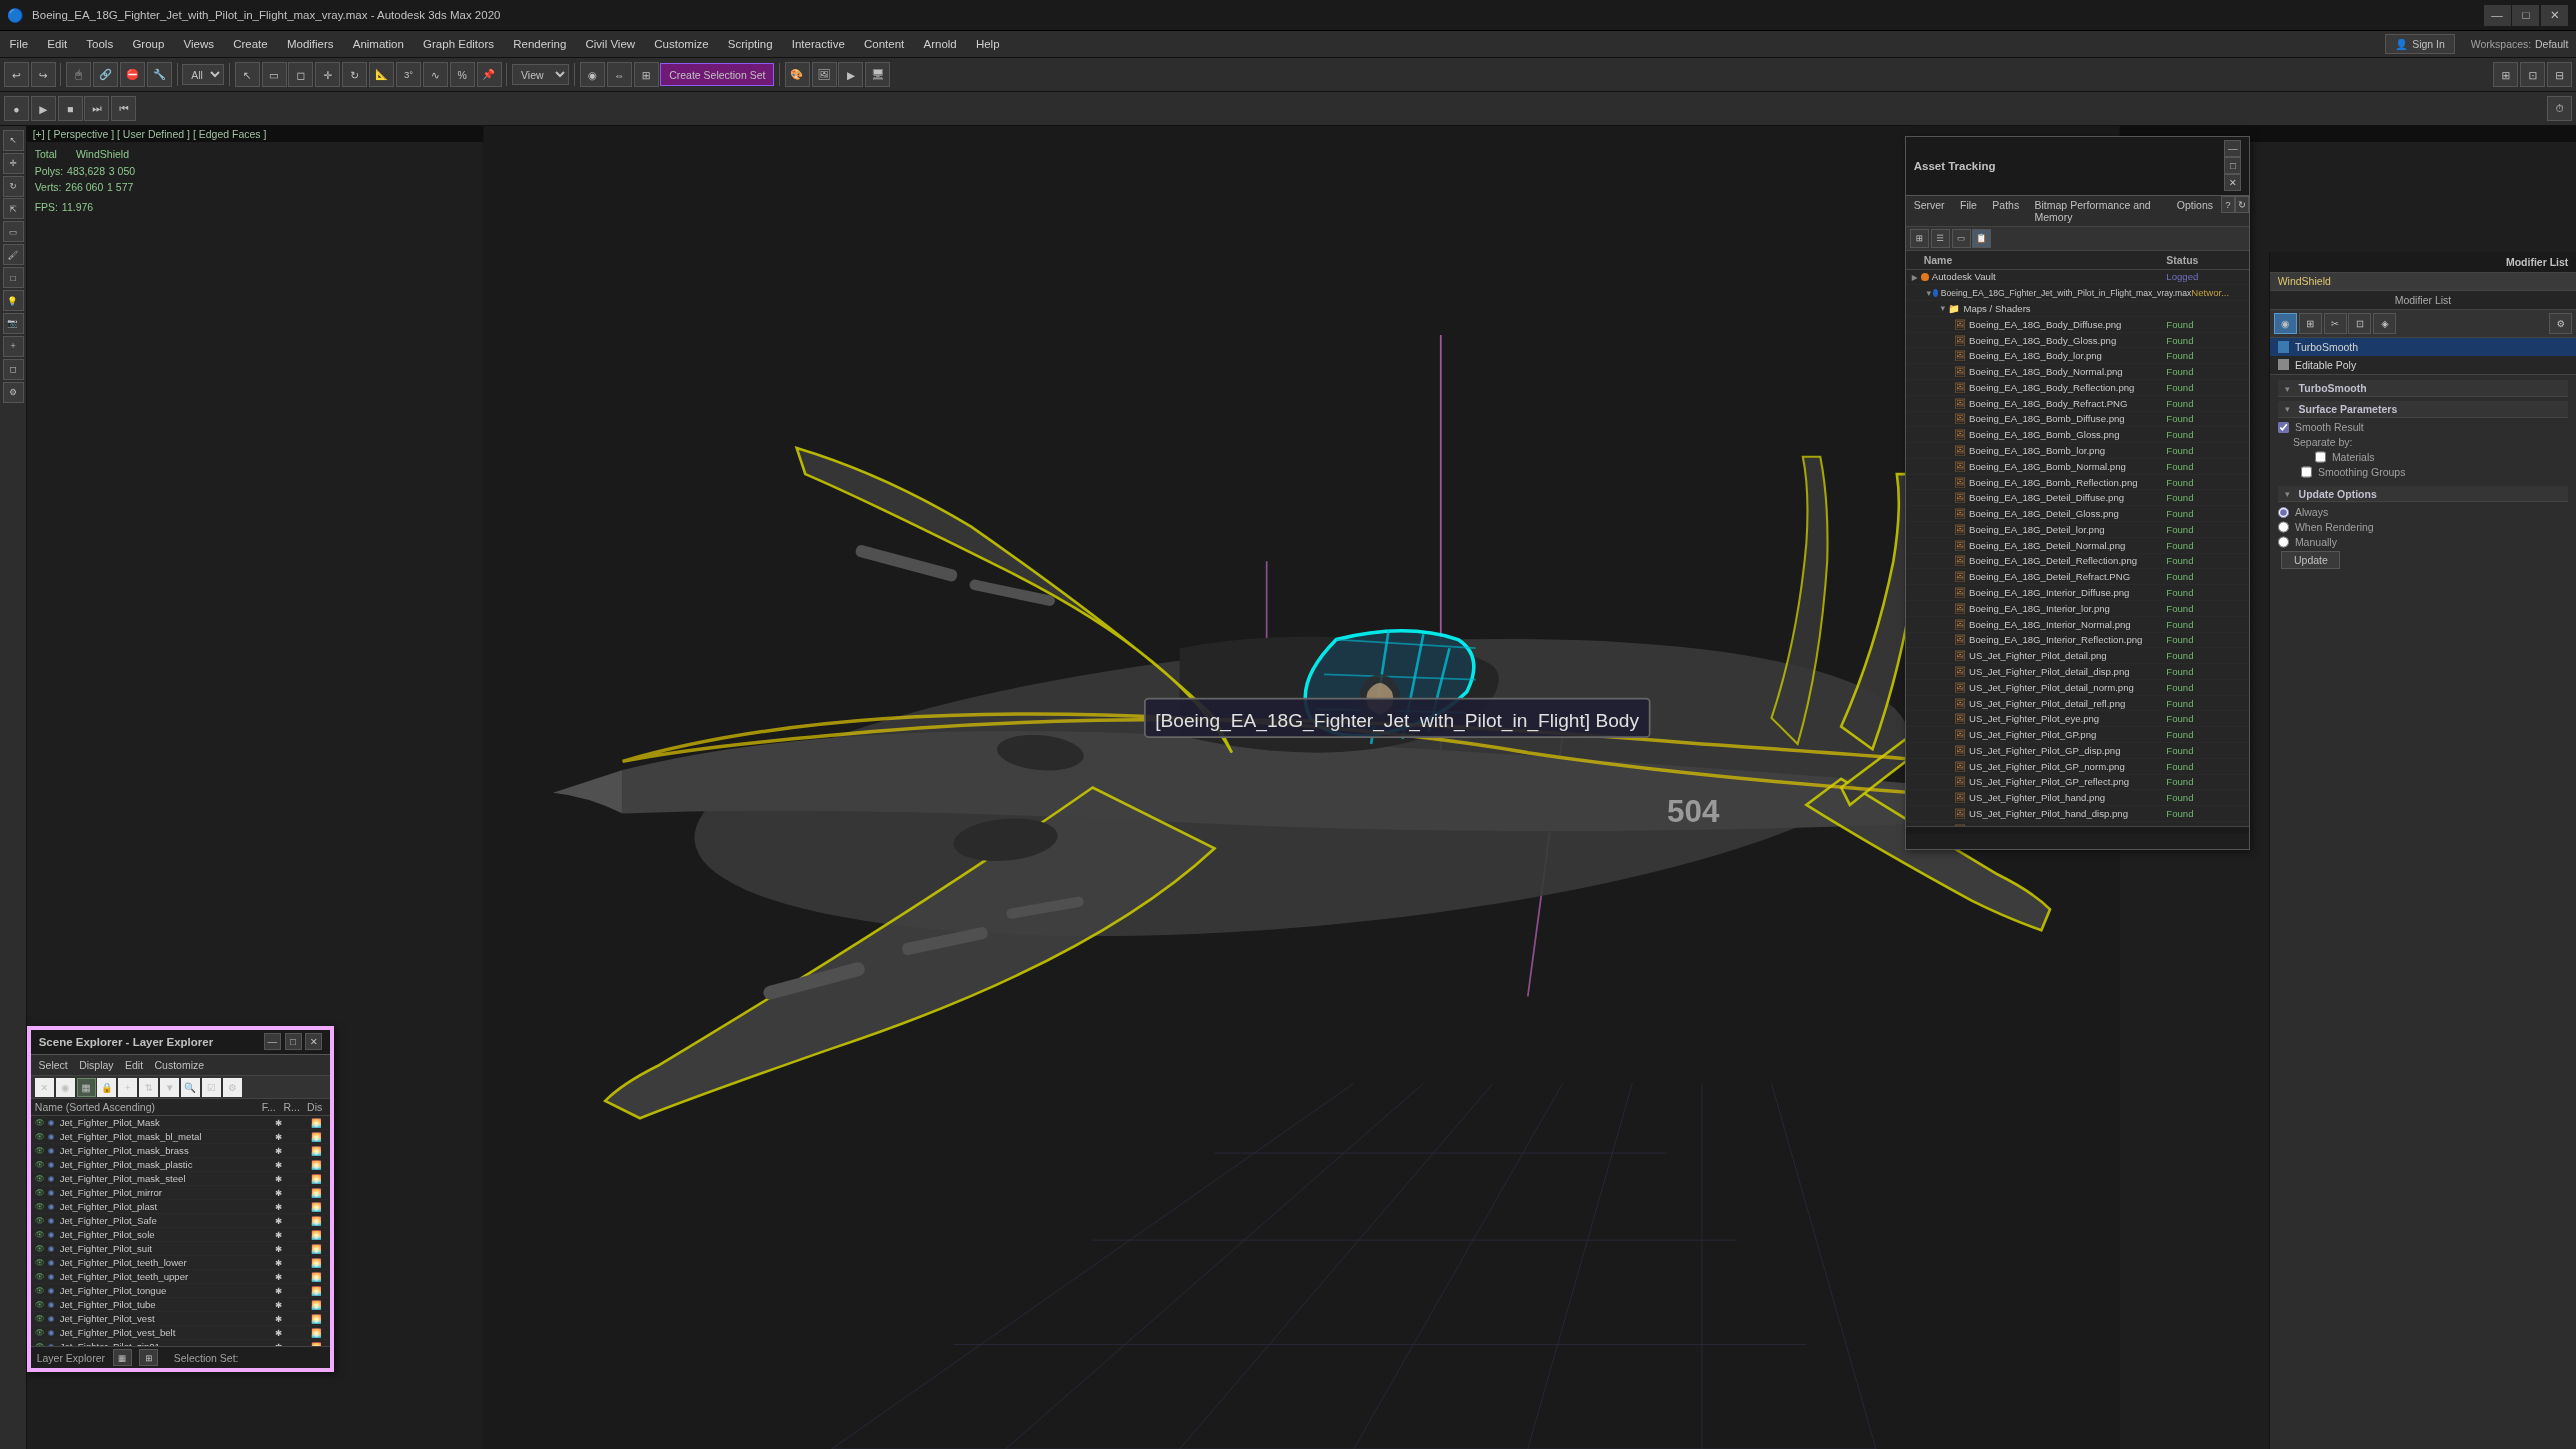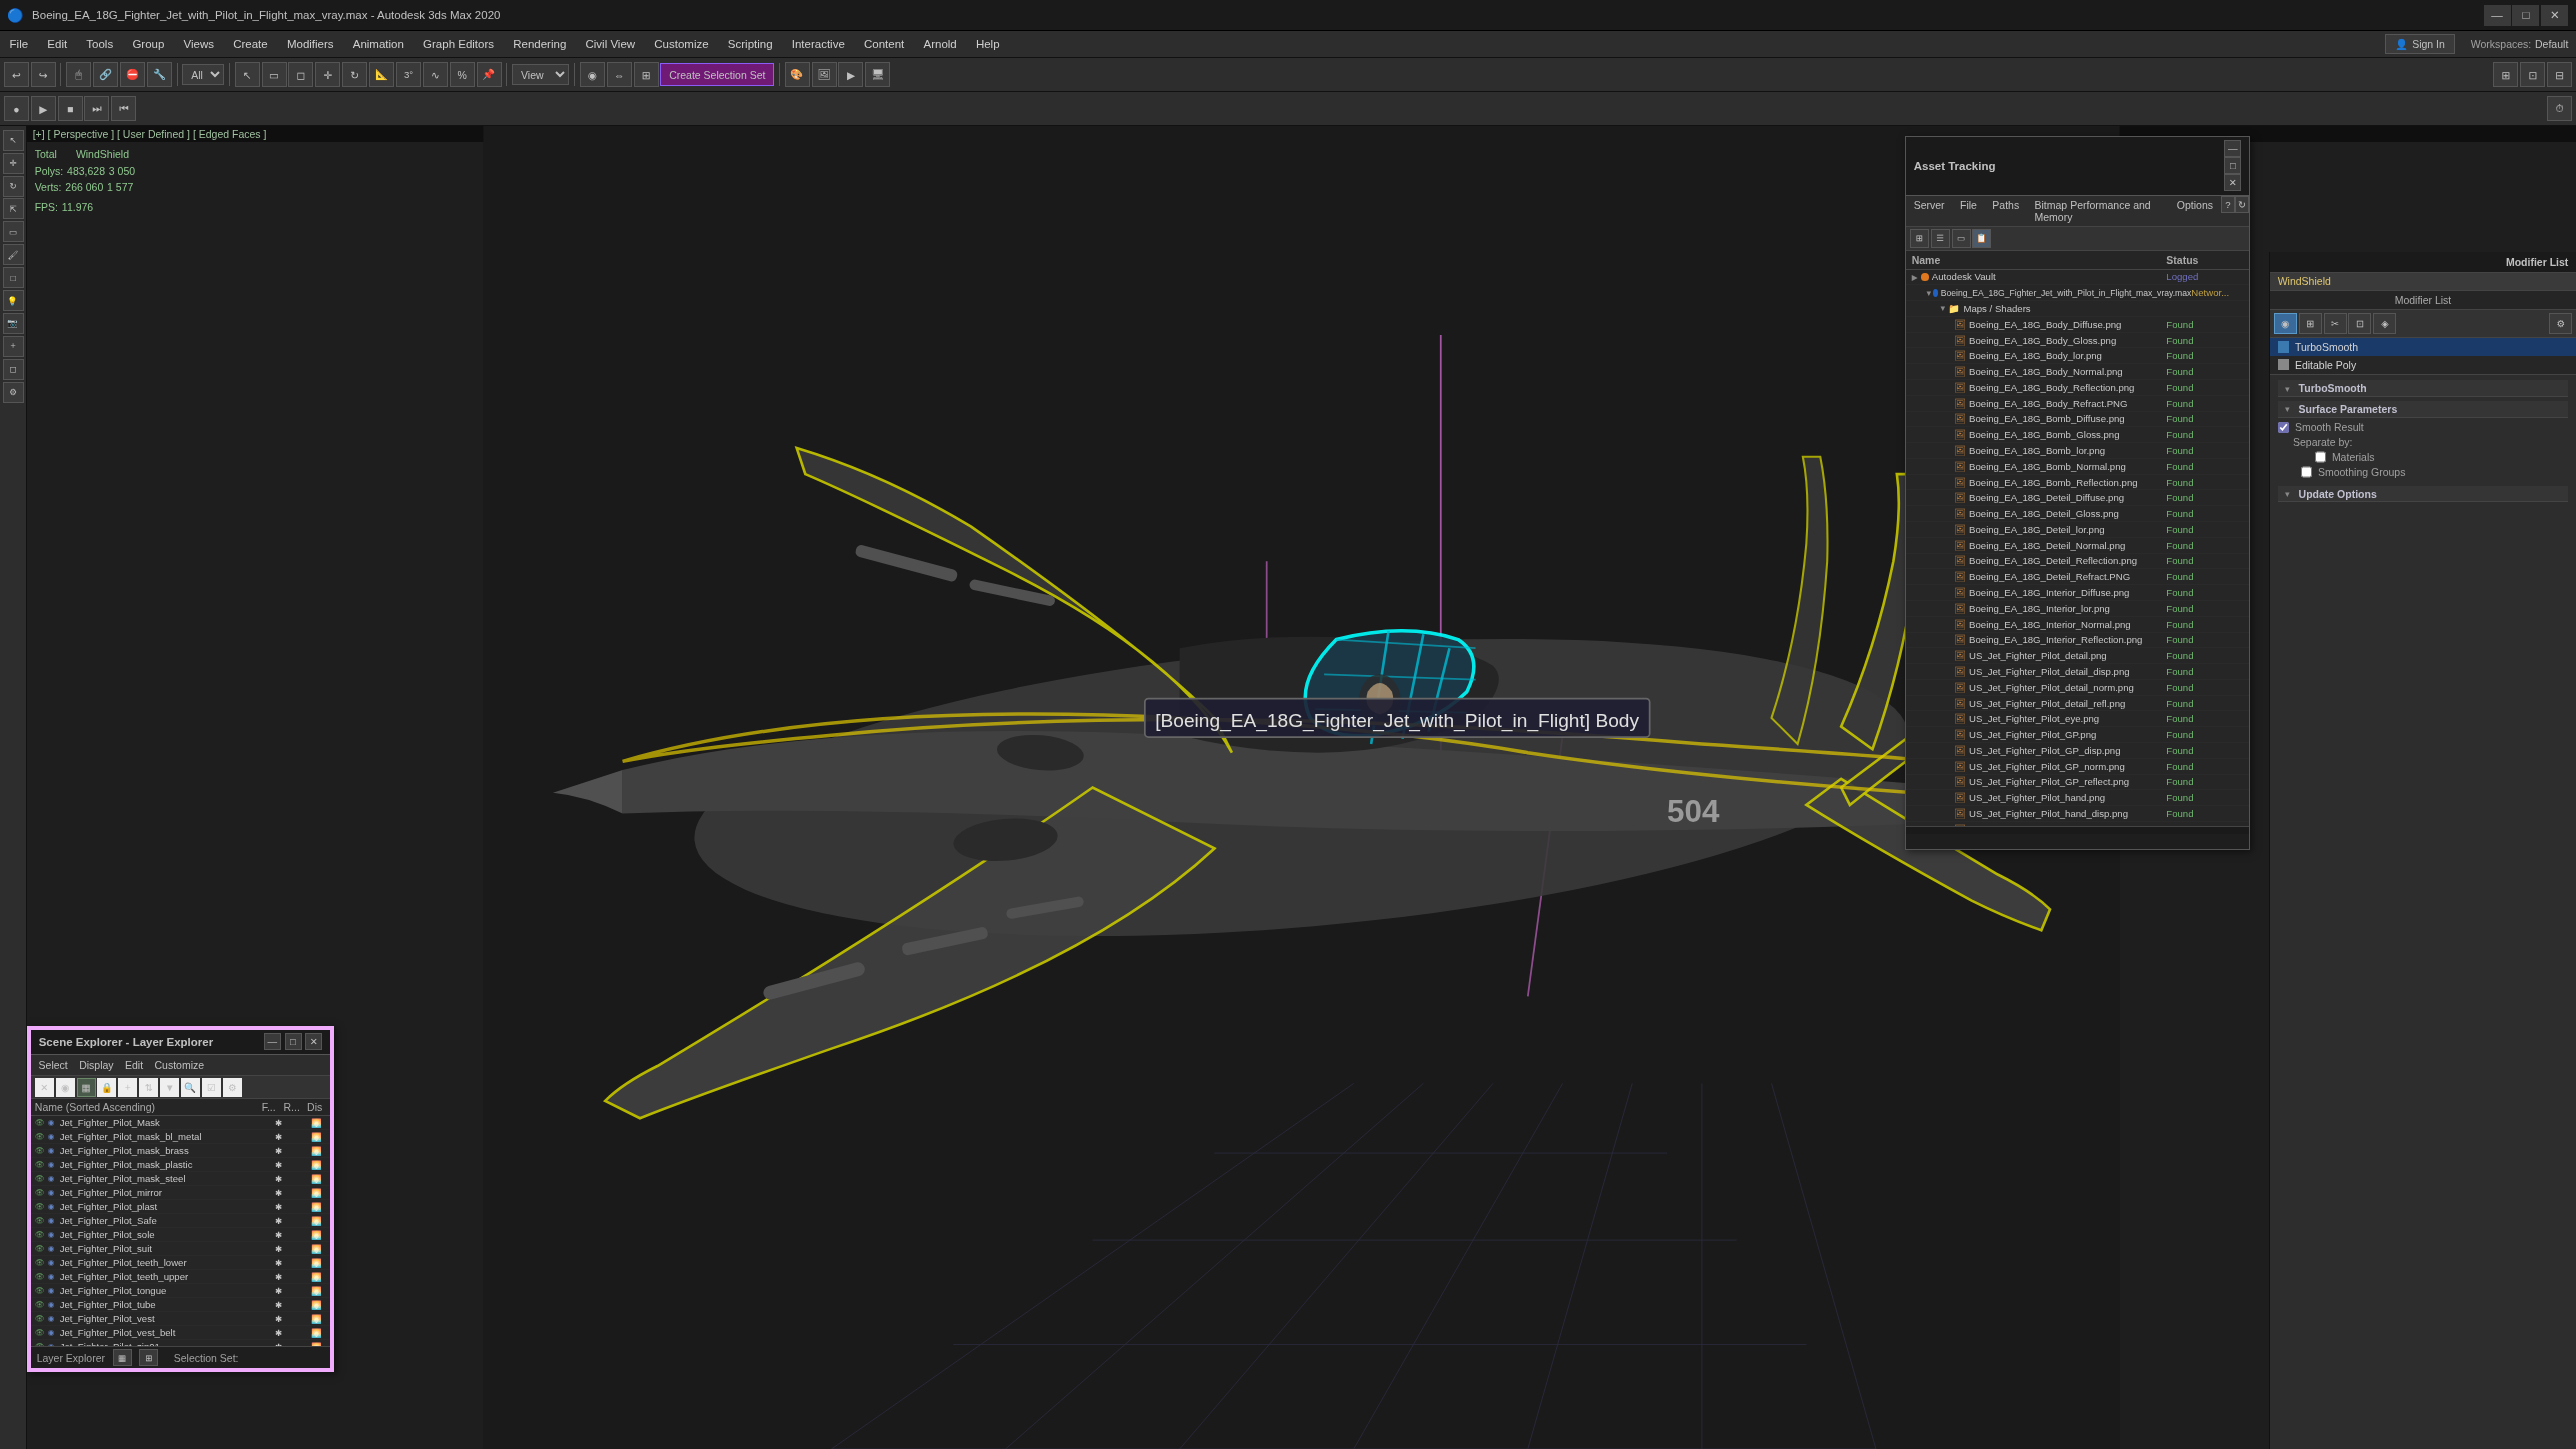--- a/index.html
+++ b/index.html
@@ -369,21 +369,21 @@
     }
     #asset-col-header {
       display: flex;
       background: #252525;
       border-bottom: 1px solid #444;
       padding: 2.9px 5.7px;
       font-size: 10.5px;
       color: #aaa;
       font-weight: bold;
     }
-    .at-col-name { flex: 1; }
+    .at-col-name { flex: 1; margin-left: 12px; }
     .at-col-status { width: 77px; text-align: left; }
     #asset-list {
       height: 556px;
       overflow-y: auto;
       background: #262626;
     }
     .at-row {
       display: flex;
       align-items: center;
       padding: 1.9px 5.7px;
@@ -1326,17 +1326,34 @@
         </div>
         <div class="prop-row" style="margin-left:23px;">
           <input type="checkbox" class="prop-checkbox" style="">
           <span class="prop-label">Smoothing Groups</span>
         </div>
       </div>
       <div class="prop-section-title">
         <span class="prop-section-arrow tri-down"></span>
         <span>Update Options</span>
       </div>
+      <div class="prop-group">
+        <div class="prop-row">
+          <input type="radio" class="prop-radio" name="update-opt" checked="" style="">
+          <span class="prop-label">Always</span>
+        </div>
+        <div class="prop-row">
+          <input type="radio" class="prop-radio" name="update-opt" style="">
+          <span class="prop-label">When Rendering</span>
+        </div>
+        <div class="prop-row">
+          <input type="radio" class="prop-radio" name="update-opt" style="">
+          <span class="prop-label">Manually</span>
+        </div>
+        <div class="prop-row">
+          <button class="update-btn">Update</button>
+        </div>
+      </div>
     </div>
   </div>
 
 </div>
 
 
 </body></html>

